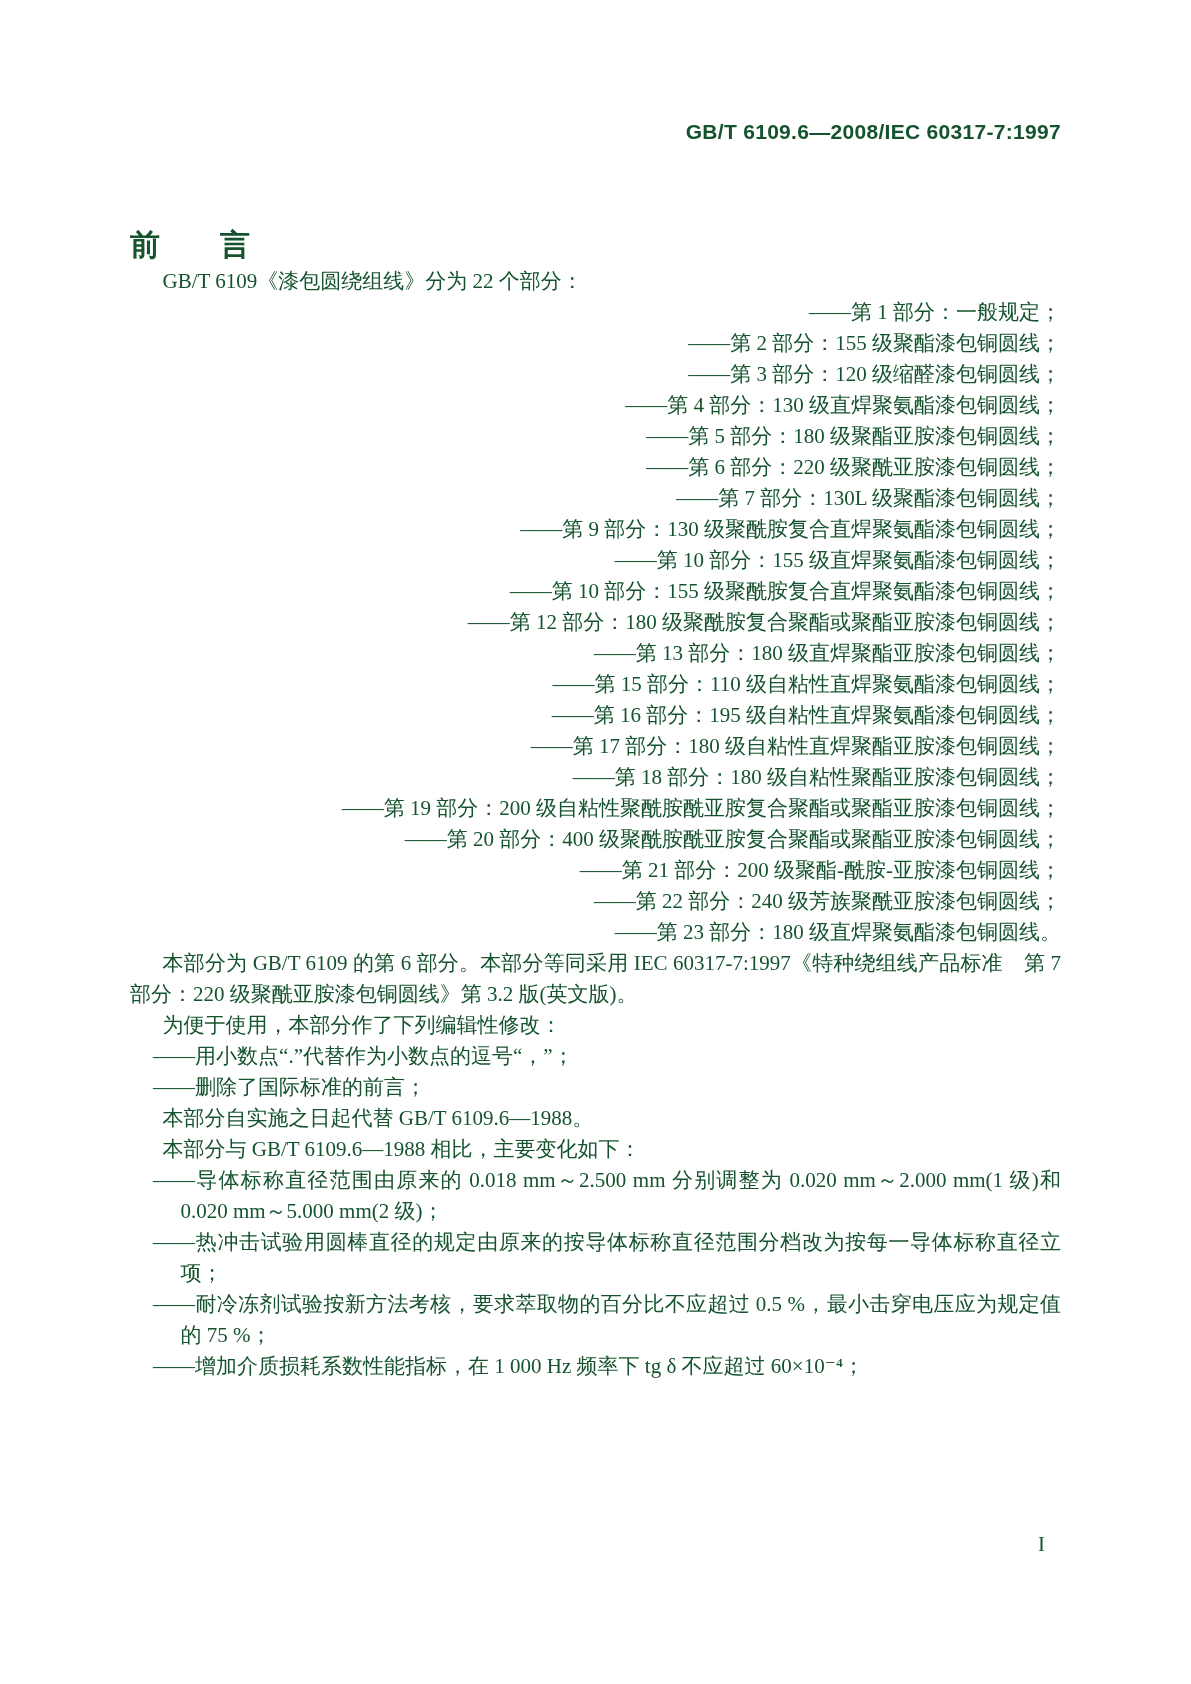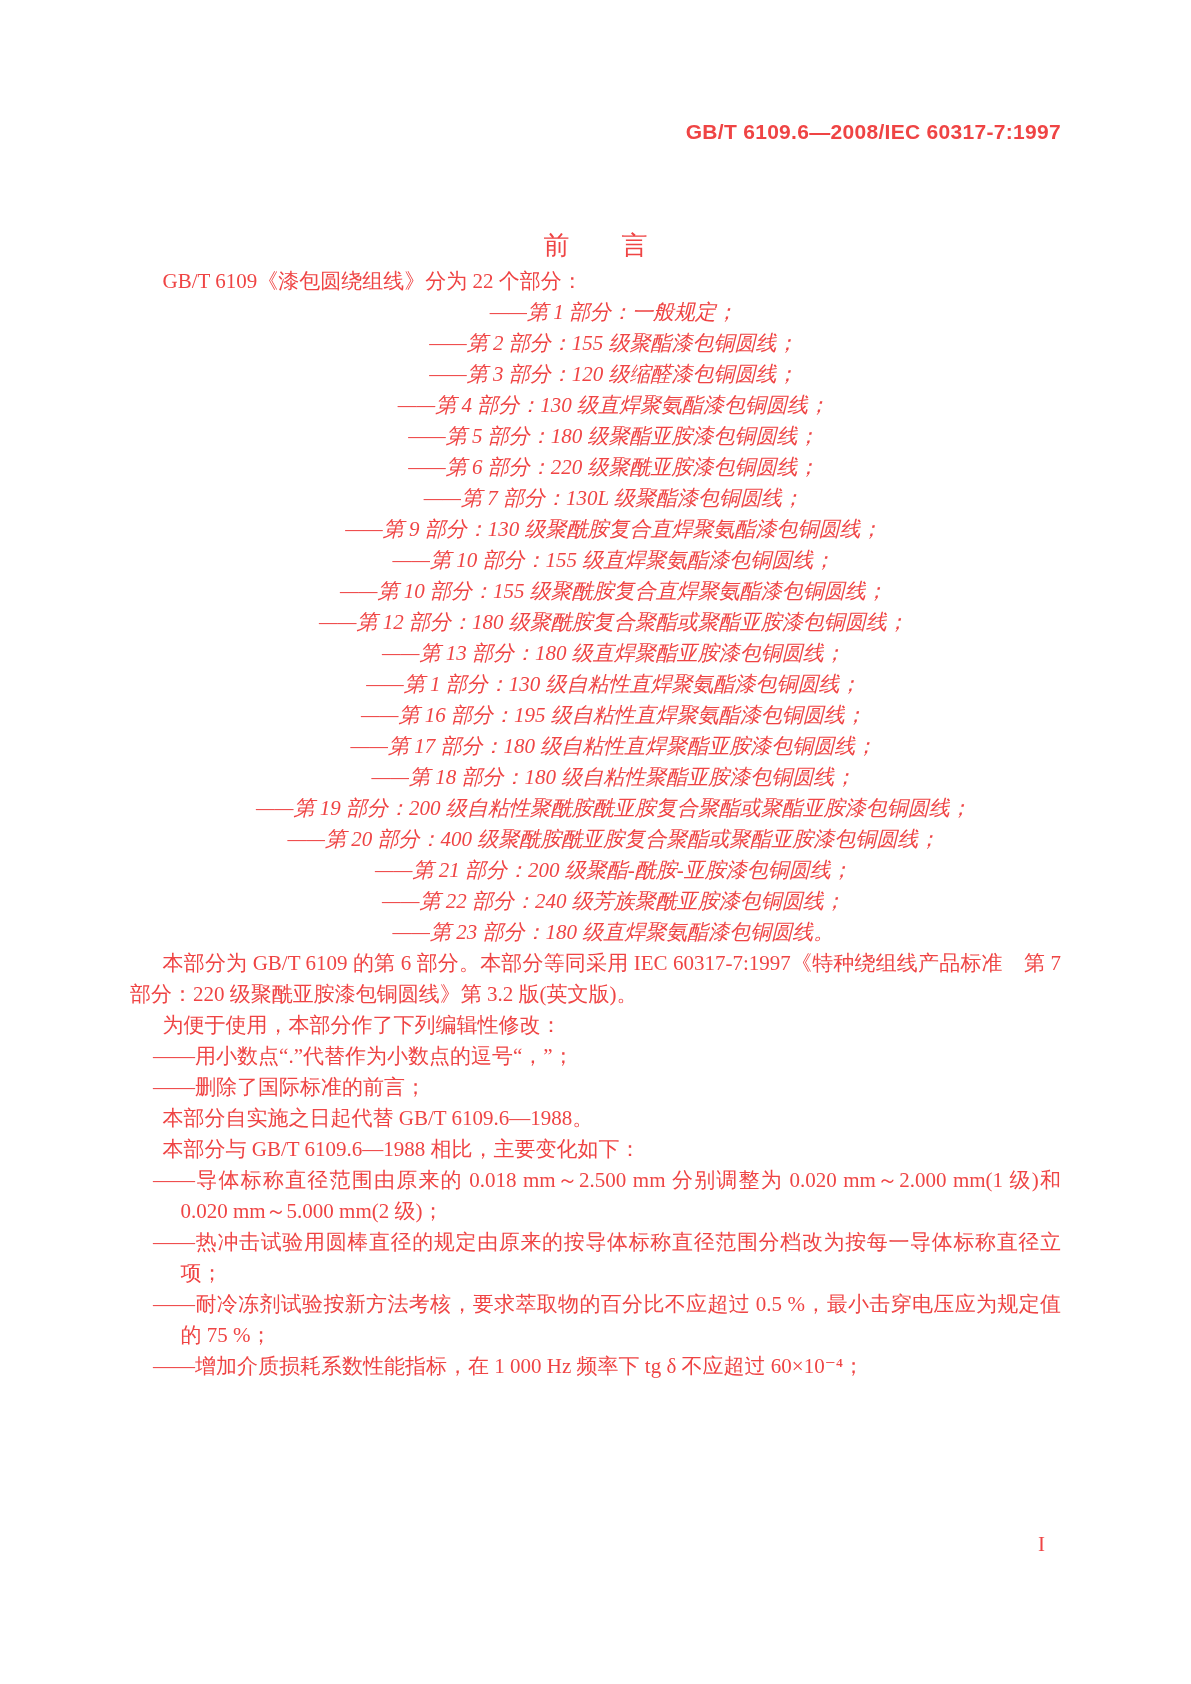--- a/index.html
+++ b/index.html
@@ -1,56 +1,55 @@
 <!DOCTYPE html>
 <html lang="zh"><head>
 <meta charset="utf-8">
 <style>
   * { margin:0; padding:0; box-sizing:border-box; }
   html, body { background:#ffffff; }
   .page {
     position:relative;
     width:1191px; height:1684px;
     background:#ffffff;
-    color:#ef4444;
+    color:#14532d;
     font-family:"Liberation Serif","DejaVu Serif",serif;
     overflow:hidden;
   }
   .content {
     position:absolute;
     left:130px; top:0;
     width:931px;
   }
   .doc-header {
     padding-top:120px;
     text-align:right;
     font-family:"Liberation Sans","DejaVu Sans",sans-serif;
     font-weight:700;
     font-size:21px;
     line-height:24px;
     letter-spacing:0.3px;
   }
   .doc-title {
     margin-top:80px;
-    text-align:center;
+    text-align:left;
     font-family:"Liberation Sans","DejaVu Sans",sans-serif;
-    font-weight:400;
-    font-size:26px;
+    font-weight:700;
+    font-size:30px;
     line-height:42px;
   }
   .doc-body {
     font-size:21px;
     line-height:31px;
     text-align:justify;
   }
   .para { text-indent:1.55em; }
   .part-item {
     padding-left:1.7em;
-    text-align:center;
-    font-style:italic;
+    text-align:right;
   }
   .hang-item {
     padding-left:2.4em;
     text-indent:-1.3em;
   }
   .page-number {
     position:absolute;
     top:1532px;
     right:146px;
     font-size:21px;
@@ -77,21 +76,21 @@
           <div class="part-item">——第 3 部分：120 级缩醛漆包铜圆线；</div>
           <div class="part-item">——第 4 部分：130 级直焊聚氨酯漆包铜圆线；</div>
           <div class="part-item">——第 5 部分：180 级聚酯亚胺漆包铜圆线；</div>
           <div class="part-item">——第 6 部分：220 级聚酰亚胺漆包铜圆线；</div>
           <div class="part-item">——第 7 部分：130L 级聚酯漆包铜圆线；</div>
           <div class="part-item">——第 9 部分：130 级聚酰胺复合直焊聚氨酯漆包铜圆线；</div>
           <div class="part-item">——第 10 部分：155 级直焊聚氨酯漆包铜圆线；</div>
           <div class="part-item">——第 10 部分：155 级聚酰胺复合直焊聚氨酯漆包铜圆线；</div>
           <div class="part-item">——第 12 部分：180 级聚酰胺复合聚酯或聚酯亚胺漆包铜圆线；</div>
           <div class="part-item">——第 13 部分：180 级直焊聚酯亚胺漆包铜圆线；</div>
-          <div class="part-item">——第 1 部分：130 级自粘性直焊聚氨酯漆包铜圆线；</div>
+          <div class="part-item">——第 15 部分：110 级自粘性直焊聚氨酯漆包铜圆线；</div>
           <div class="part-item">——第 16 部分：195 级自粘性直焊聚氨酯漆包铜圆线；</div>
           <div class="part-item">——第 17 部分：180 级自粘性直焊聚酯亚胺漆包铜圆线；</div>
           <div class="part-item">——第 18 部分：180 级自粘性聚酯亚胺漆包铜圆线；</div>
           <div class="part-item">——第 19 部分：200 级自粘性聚酰胺酰亚胺复合聚酯或聚酯亚胺漆包铜圆线；</div>
           <div class="part-item">——第 20 部分：400 级聚酰胺酰亚胺复合聚酯或聚酯亚胺漆包铜圆线；</div>
           <div class="part-item">——第 21 部分：200 级聚酯-酰胺-亚胺漆包铜圆线；</div>
           <div class="part-item">——第 22 部分：240 级芳族聚酰亚胺漆包铜圆线；</div>
           <div class="part-item">——第 23 部分：180 级直焊聚氨酯漆包铜圆线。</div>
         </div>
 

